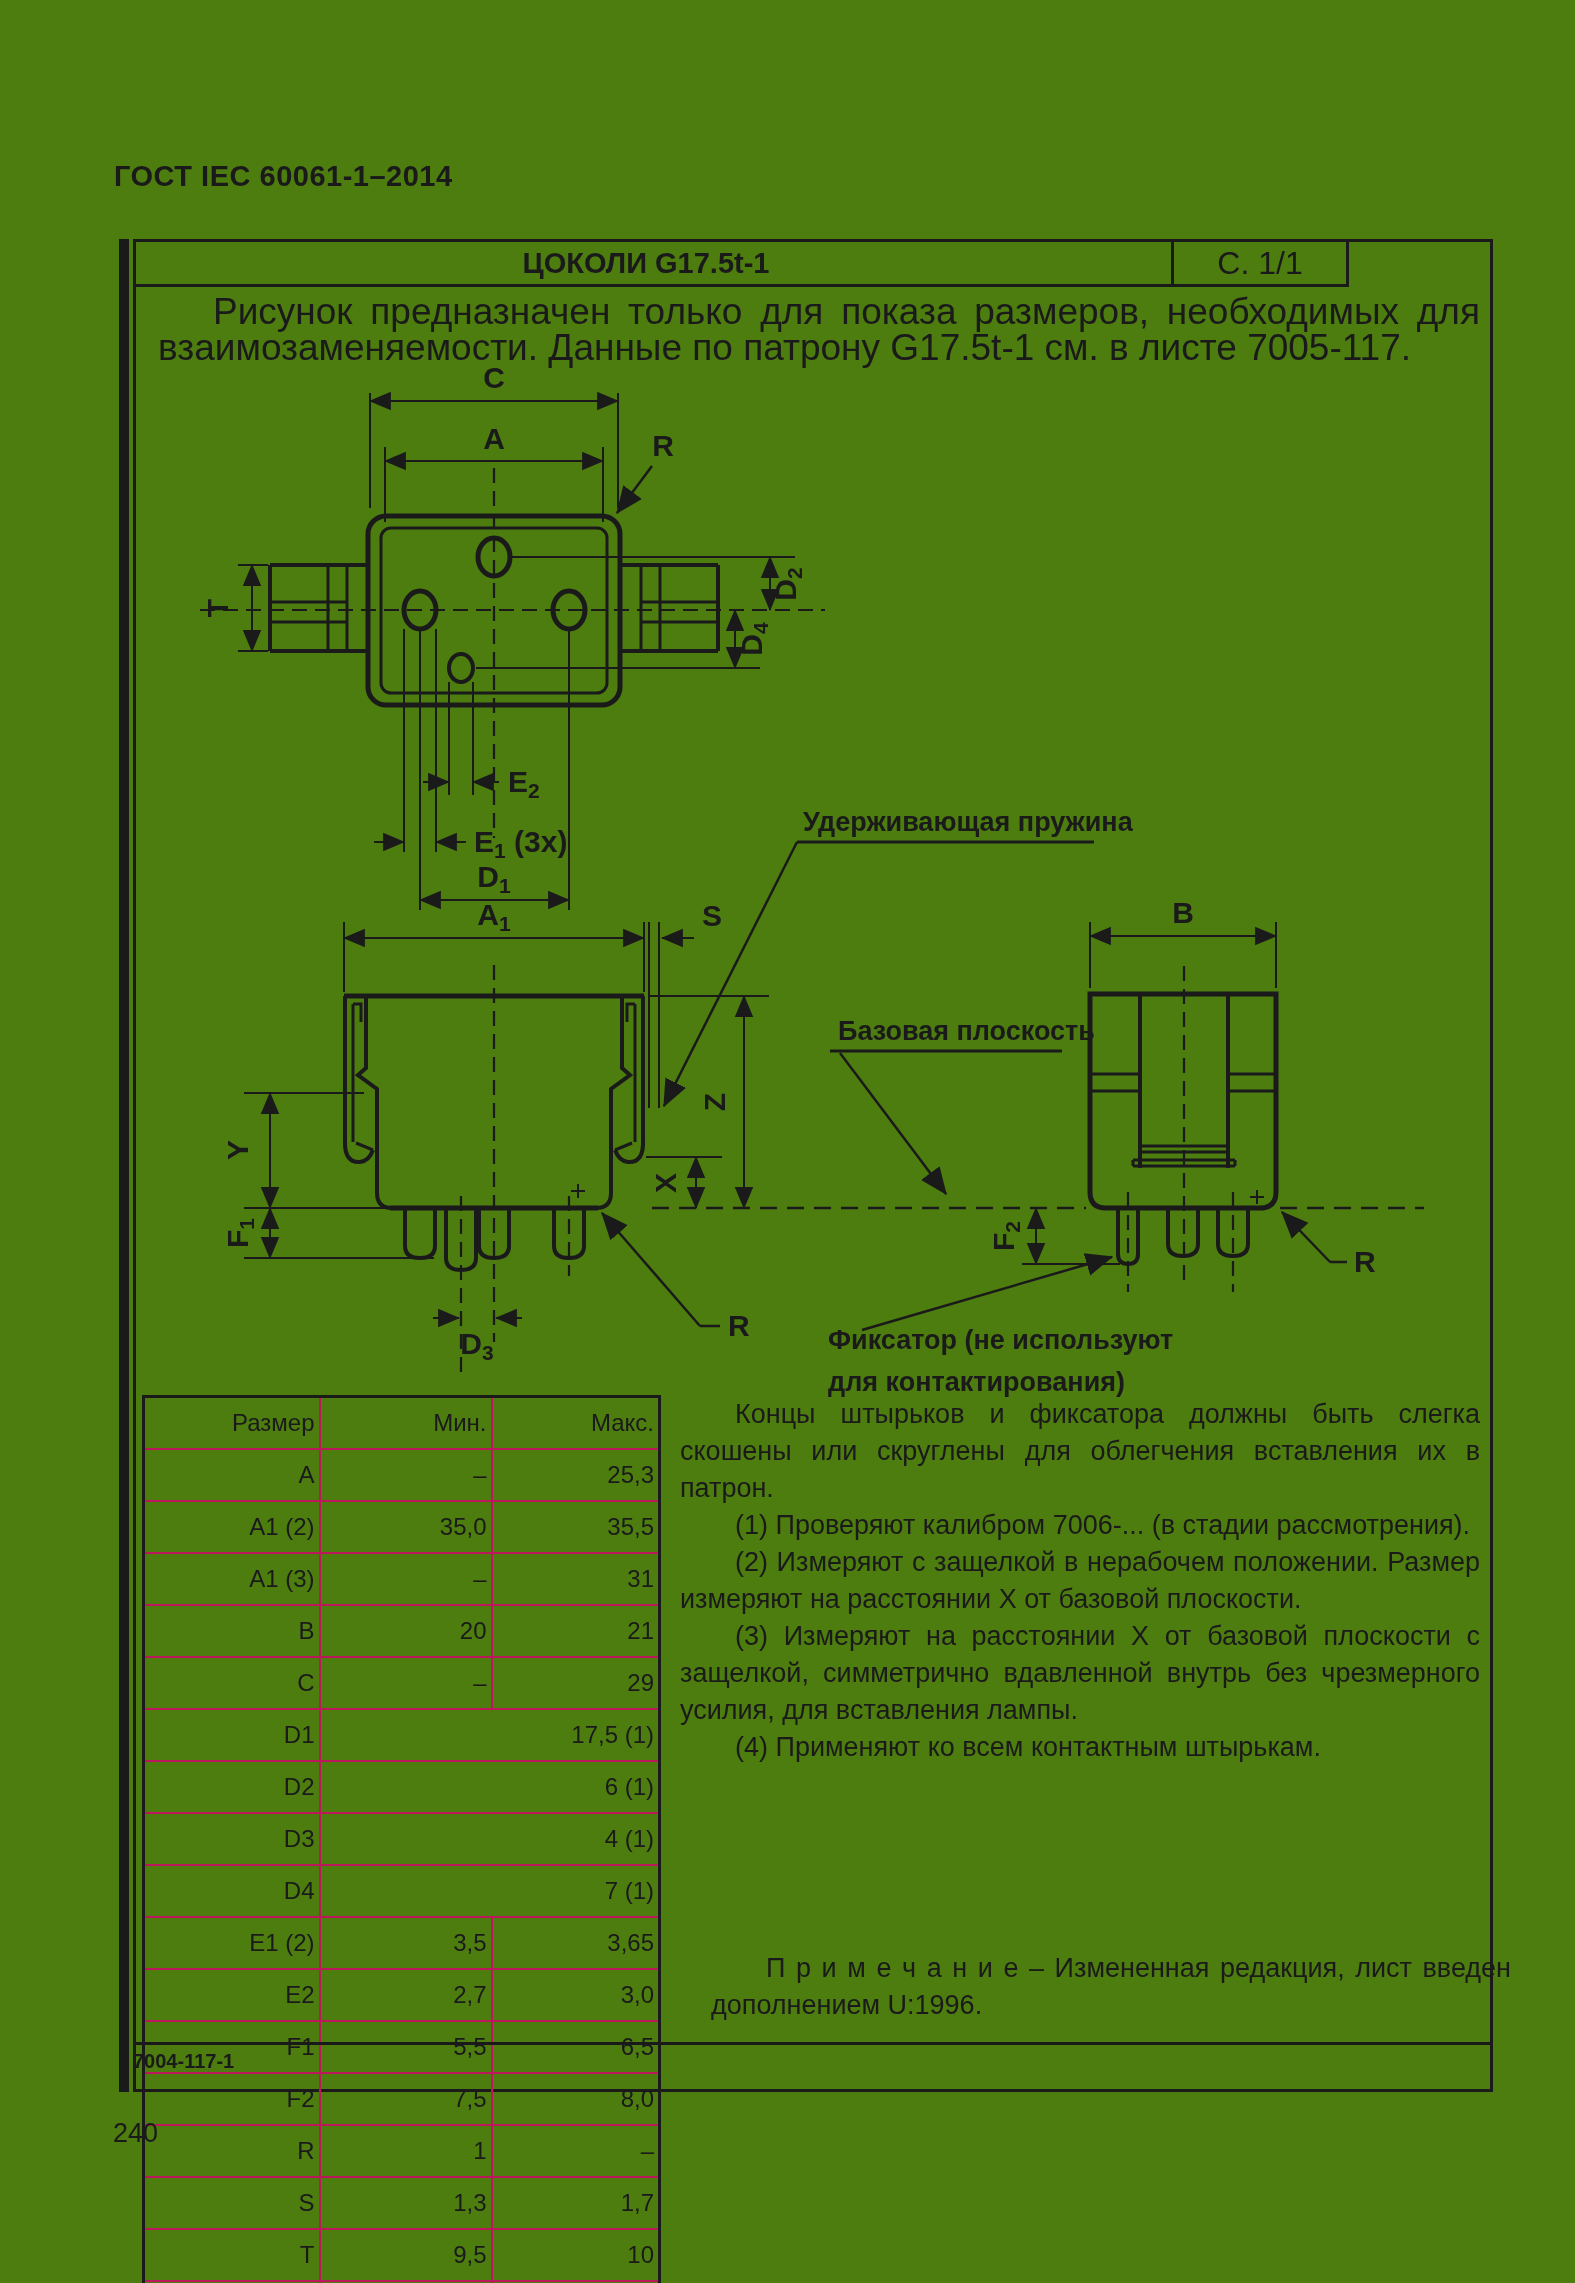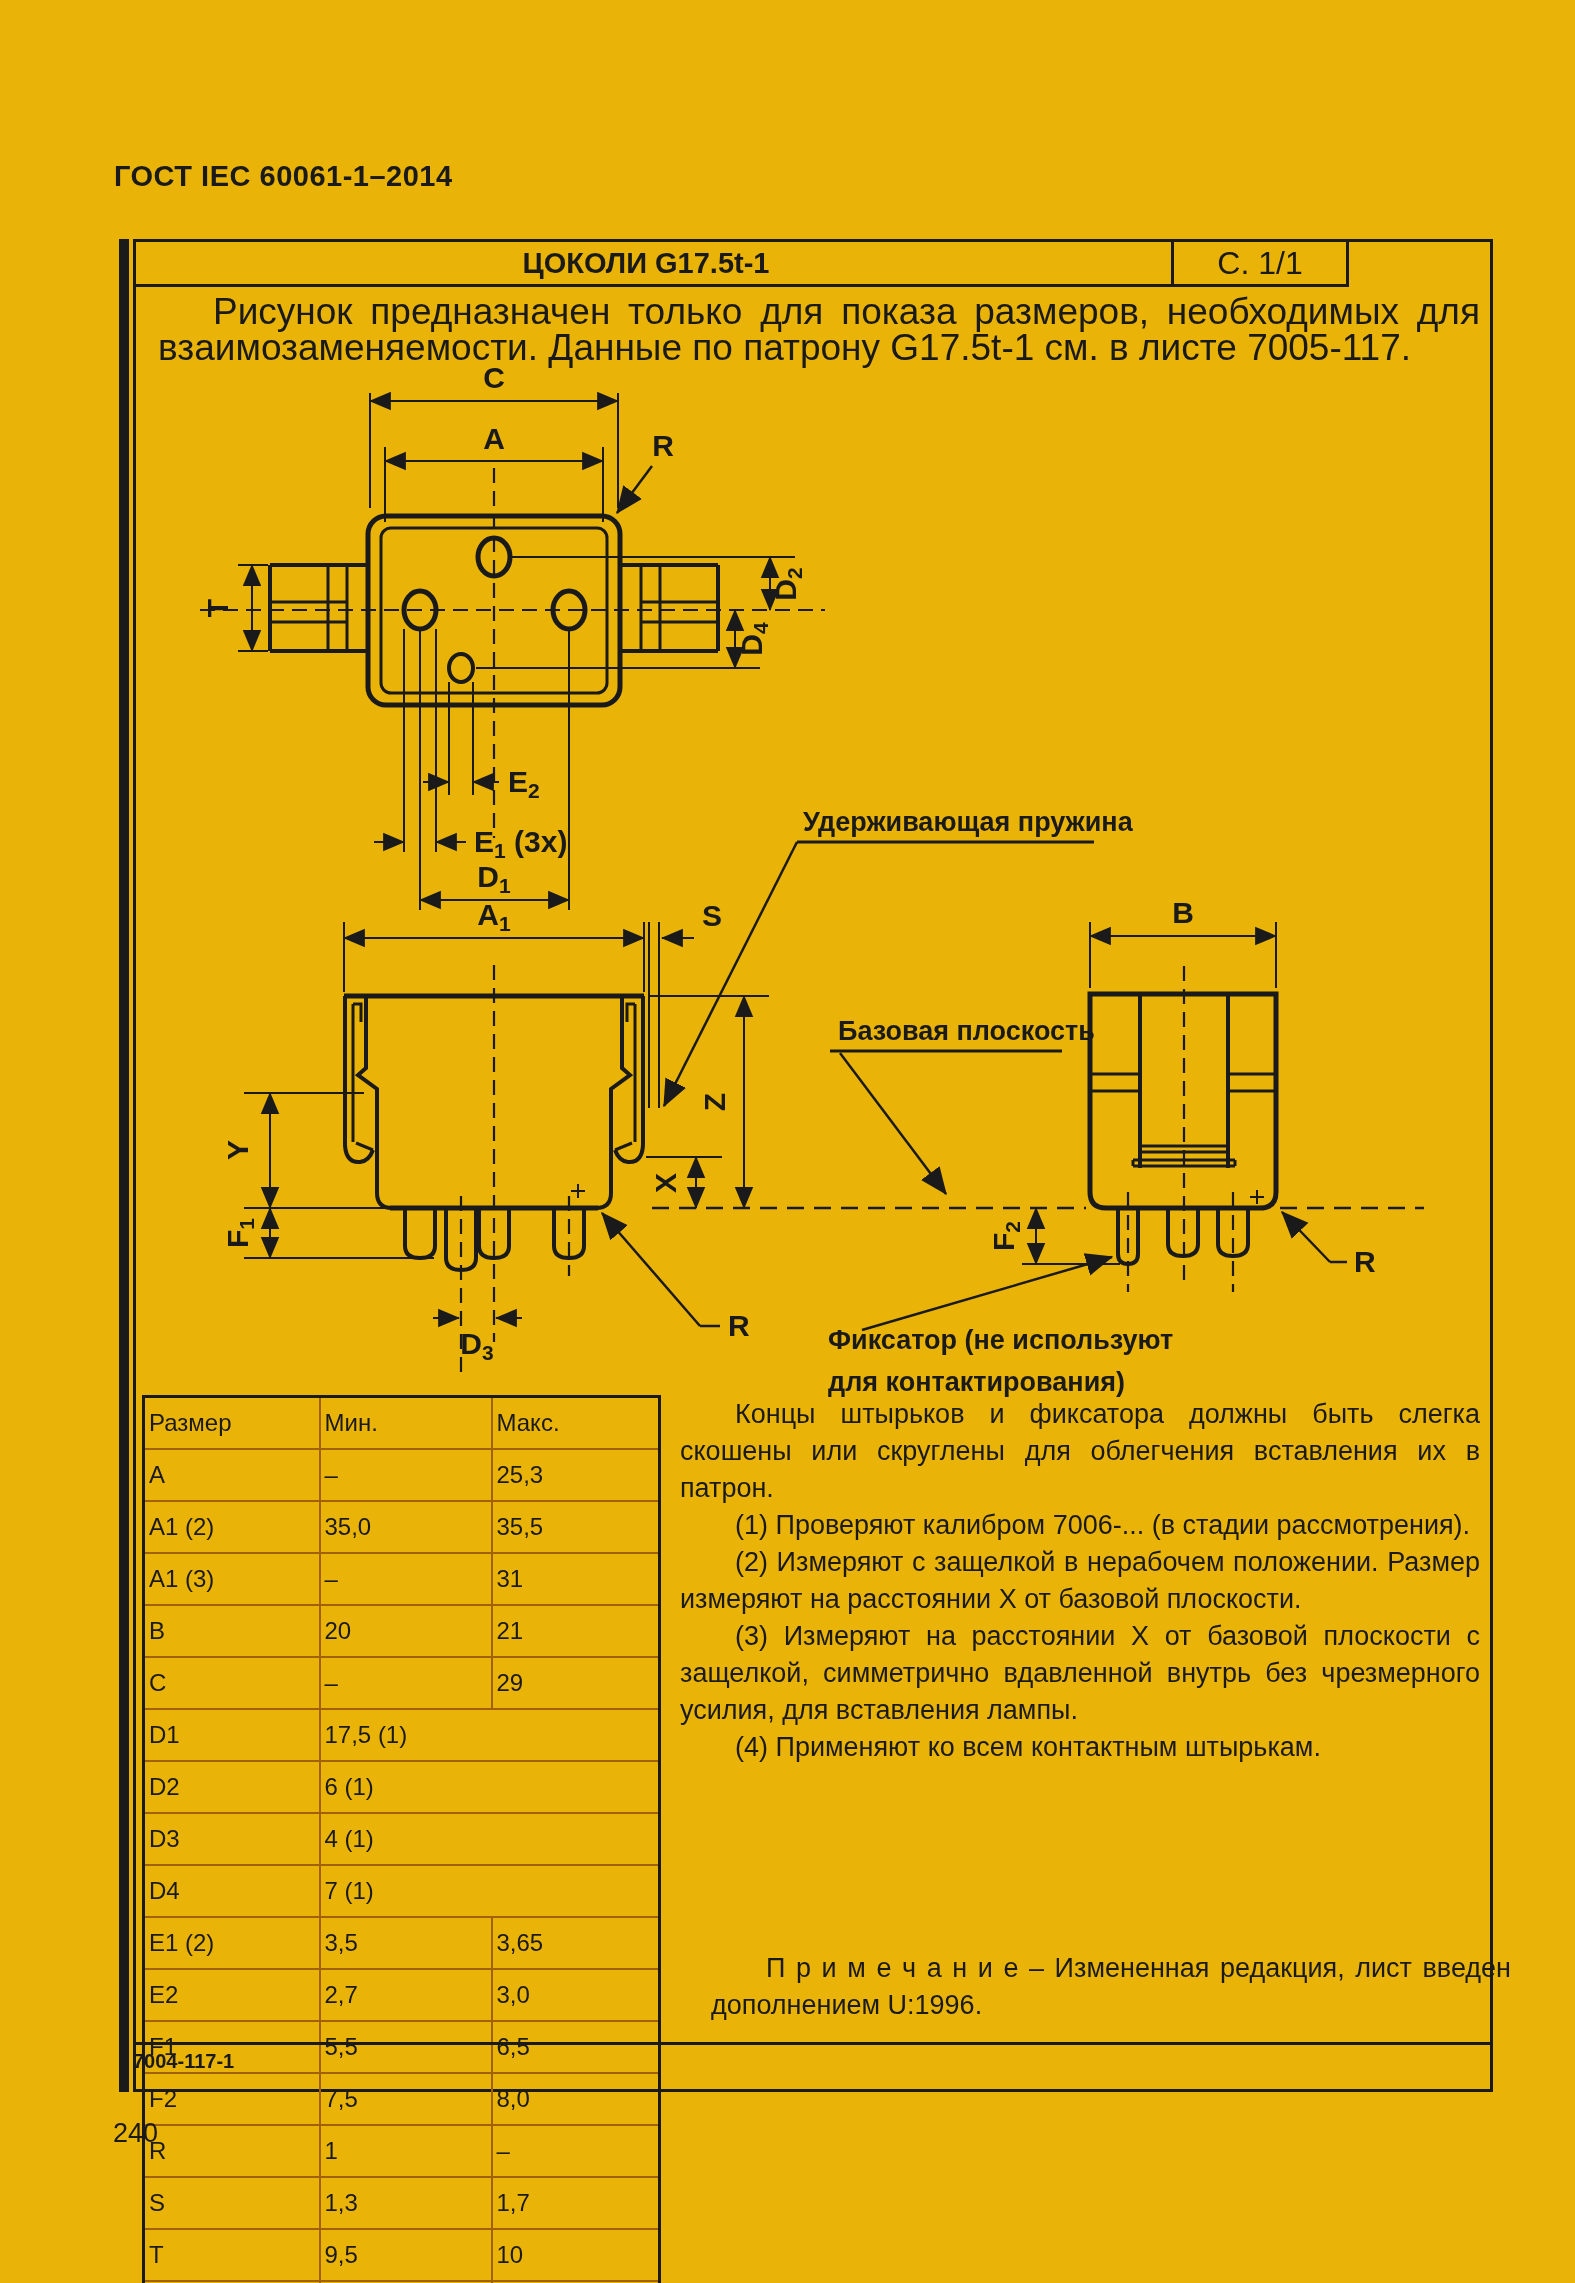--- a/index.html
+++ b/index.html
@@ -1,28 +1,28 @@
 <!DOCTYPE html>
 <html><head>
 <meta charset="utf-8">
 <style>
   html,body{margin:0;padding:0;background:#e8e8e8;}
-  #page{position:relative;width:1575px;height:2283px;background:#eab308;
+  #page{position:relative;width:1575px;height:2283px;background:#4d7c0f;
         font-family:"Liberation Sans","DejaVu Sans",sans-serif;color:#1a1a1a;overflow:hidden;}
   .abs{position:absolute;}
   #gost-header{left:114px;top:160px;font-size:29px;font-weight:bold;letter-spacing:0.5px;}
   #spine{left:119px;top:239px;width:10px;height:1853px;background:#1a1a1a;}
   #frame{left:133px;top:239px;width:1360px;height:1853px;border:3px solid #1a1a1a;box-sizing:border-box;}
   #title-row{left:133px;top:239px;width:1216px;height:48px;border:3px solid #1a1a1a;box-sizing:border-box;display:flex;}
   #title-main{flex:1;display:flex;align-items:center;justify-content:center;font-size:29px;font-weight:bold;}
   #title-page{width:172px;border-left:3px solid #1a1a1a;display:flex;align-items:center;justify-content:center;font-size:32px;margin-left:15px;}
   #intro{left:158px;top:294px;width:1322px;font-size:37px;line-height:36px;text-align:justify;text-indent:55px;}
   #dim-table{left:142px;top:1395px;border-collapse:collapse;border:3px solid #1a1a1a;}
-  #dim-table th,#dim-table td{border:2px solid #a16207;box-sizing:border-box;height:30px;padding:12px 4px;
-      text-align:left;font-size:24px;line-height:26px;font-weight:normal;}
+  #dim-table th,#dim-table td{border:2px solid #be185d;box-sizing:border-box;height:30px;padding:12px 4px;
+      text-align:right;font-size:24px;line-height:26px;font-weight:normal;}
   #dim-table .c-size{width:176px;} #dim-table .c-min{width:172px;} #dim-table .c-max{width:168px;}
   #notes{left:680px;top:1396px;width:800px;font-size:27px;line-height:37px;}
   #notes p{margin:0;text-align:justify;text-indent:55px;}
   #note-block{left:680px;top:1950px;width:800px;font-size:27px;line-height:37px;text-align:justify;text-indent:55px;margin-left:31px;}
   #footer-row{left:133px;top:2042px;width:1360px;height:36px;border-top:3px solid #1a1a1a;box-sizing:border-box;
       display:flex;align-items:center;justify-content:flex-start;font-size:20px;font-weight:bold;}
   #page-num{left:113px;top:2118px;font-size:27px;}
   
   svg{overflow:visible;}
   .s5{stroke:#1a1a1a;stroke-width:5;fill:none;}

